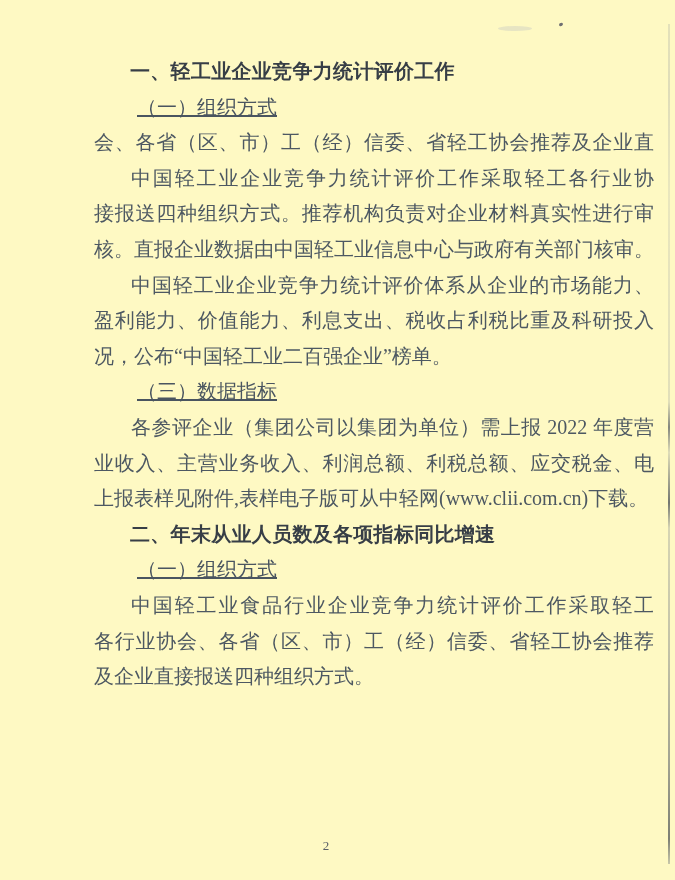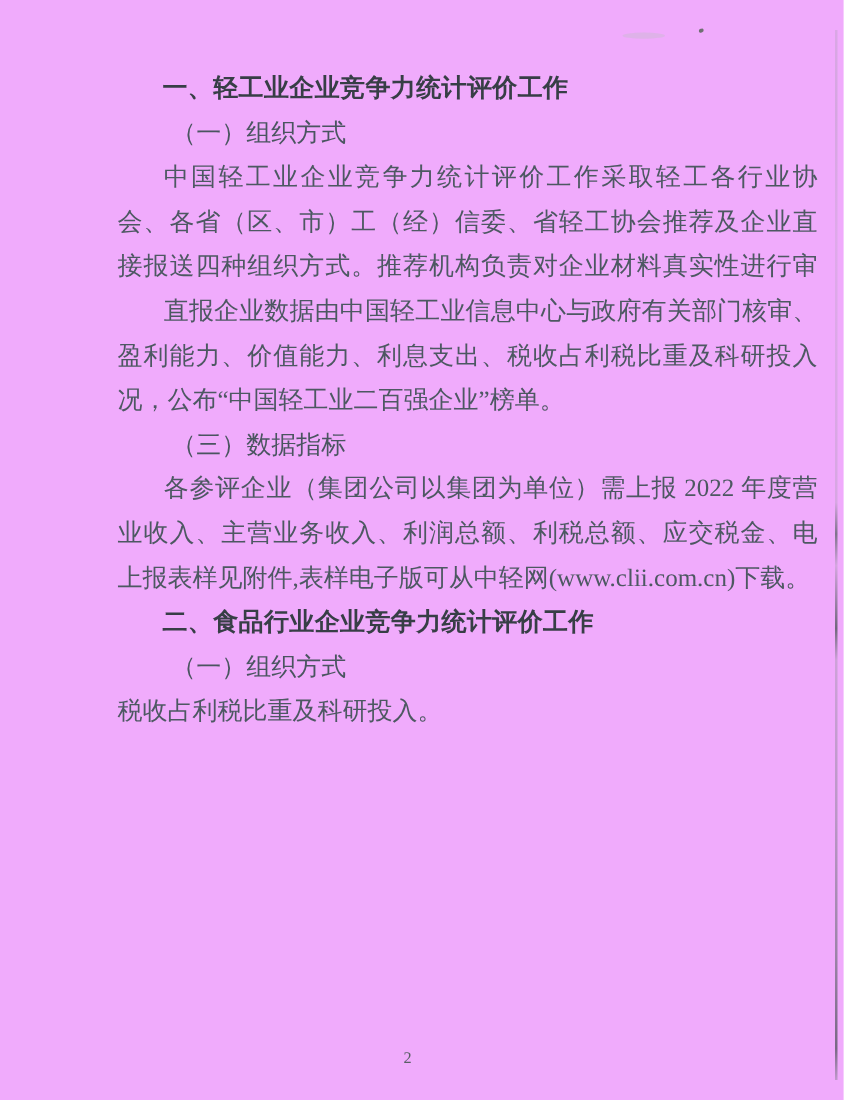--- a/index.html
+++ b/index.html
@@ -1,21 +1,21 @@
 <!DOCTYPE html>
 <html><head>
 <meta charset="utf-8">
 <style>
   * { margin: 0; padding: 0; box-sizing: border-box; }
   html, body { background: #ffffff; }
   .page {
     position: relative;
     width: 675px;
     height: 880px;
-    background: #f0abfc;
+    background: #fef9c3;
     overflow: hidden;
     font-family: "Liberation Serif", "DejaVu Serif", serif;
   }
   .text-block {
     position: absolute;
     left: 94px;
     top: 54px;
     width: 560px;
   }
   .ln {
@@ -36,20 +36,21 @@
     font-family: "Liberation Sans", "DejaVu Sans", sans-serif;
     font-weight: 700;
     color: #373e46;
     text-indent: 36px;
     font-size: 20px;
     letter-spacing: 0.3px;
   }
   .ln.sub {
     text-indent: 43px;
     color: #4a5560;
+    text-decoration: underline;
   }
   .page-num {
     position: absolute;
     left: 318px;
     top: 838px;
     width: 16px;
     text-align: center;
     font-size: 13px;
     color: #595f66;
     font-family: "Liberation Serif", "DejaVu Serif", serif;
@@ -96,33 +97,36 @@
     border-radius: 50%;
   }
 </style>
 </head>
 <body>
 
 <div class="page">
   <div class="text-block">
     <div class="ln h1">一、轻工业企业竞争力统计评价工作</div>
     <div class="ln sub">（一）组织方式</div>
+    <div class="ln j">会、各省（区、市）工（经）信委、省轻工协会推荐及企业直</div>
     <div class="ln pf j">中国轻工业企业竞争力统计评价工作采取轻工各行业协</div>
-    <div class="ln j">会、各省（区、市）工（经）信委、省轻工协会推荐及企业直</div>
     <div class="ln j">接报送四种组织方式。推荐机构负责对企业材料真实性进行审</div>
-    <div class="ln pf j">直报企业数据由中国轻工业信息中心与政府有关部门核审、</div>
+    <div class="ln">核。直报企业数据由中国轻工业信息中心与政府有关部门核审。</div>
+    <div class="ln pf j">中国轻工业企业竞争力统计评价体系从企业的市场能力、</div>
     <div class="ln j">盈利能力、价值能力、利息支出、税收占利税比重及科研投入</div>
     <div class="ln">况，公布“中国轻工业二百强企业”榜单。</div>
     <div class="ln sub">（三）数据指标</div>
     <div class="ln pf j">各参评企业（集团公司以集团为单位）需上报 2022 年度营</div>
     <div class="ln j">业收入、主营业务收入、利润总额、利税总额、应交税金、电</div>
     <div class="ln">上报表样见附件,表样电子版可从中轻网(www.clii.com.cn)下载。</div>
-    <div class="ln h1">二、食品行业企业竞争力统计评价工作</div>
+    <div class="ln h1">二、年末从业人员数及各项指标同比增速</div>
     <div class="ln sub">（一）组织方式</div>
-    <div class="ln">税收占利税比重及科研投入。</div>
+    <div class="ln pf j">中国轻工业食品行业企业竞争力统计评价工作采取轻工</div>
+    <div class="ln j">各行业协会、各省（区、市）工（经）信委、省轻工协会推荐</div>
+    <div class="ln">及企业直接报送四种组织方式。</div>
   </div>
 
   <div class="page-num">2</div>
 
   <div class="scan-line"></div>
   <div class="smudge"></div>
   <div class="speck"></div>
 </div>
 
 </body></html>

